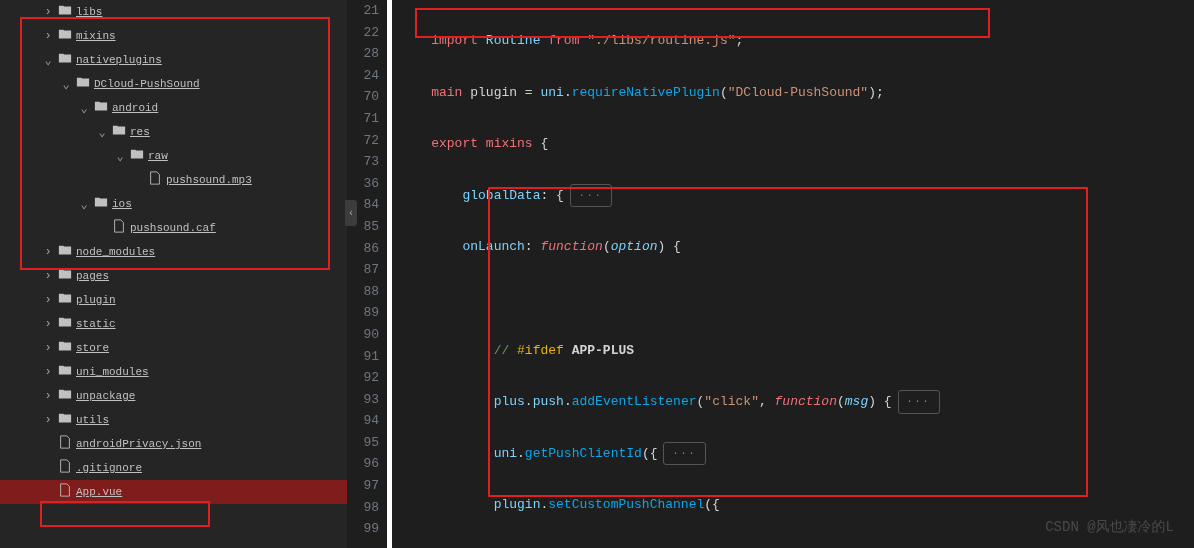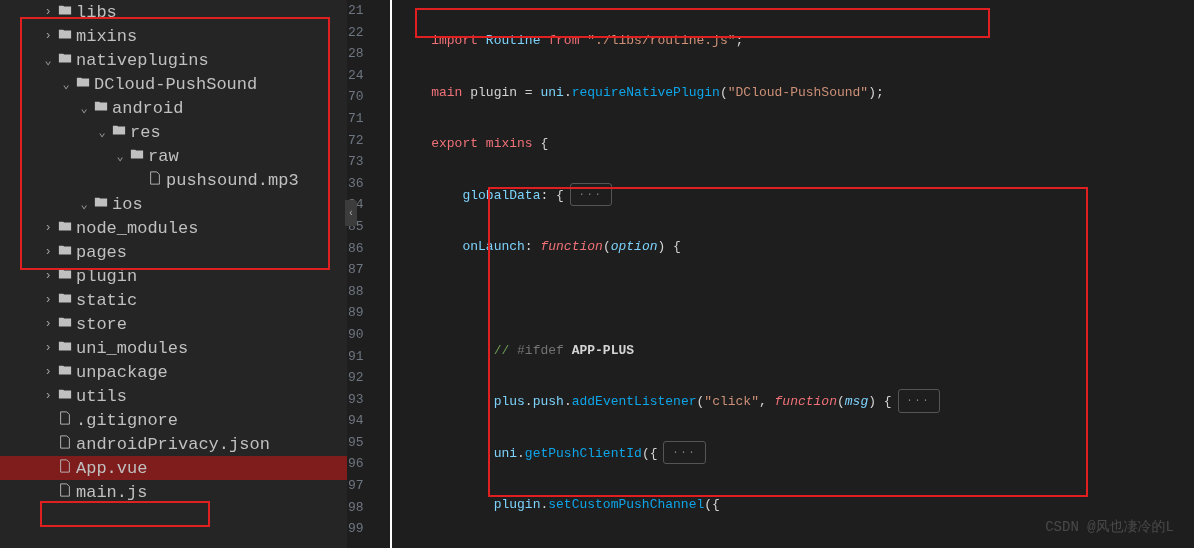--- a/index.html
+++ b/index.html
@@ -37,63 +37,64 @@
       width: 16px;
       text-align: center;
       color: #a0a0a0;
       font-size: 12px;
     }
     .icon {
       width: 18px;
       text-align: center;
       color: #c0c0c0;
     }
-    .label { padding-left: 2px; font-size: 17px; }
+    .label { padding-left: 2px; font-size: 11px; text-decoration: underline; }
     .red-box {
       border: 2px solid #e02020;
       position: absolute;
       pointer-events: none;
       z-index: 10;
     }
     .editor {
       flex: 1;
       display: flex;
       background: #1e1e1e;
       position: relative;
     }
     .gutter {
       width: 44px;
+      text-align: right;
       padding-right: 8px;
       color: #6e7681;
       user-select: none;
-      border-right: 2px solid #ffffff;
+      border-right: 5px solid #ffffff;
     }
     .code {
       flex: 1;
       padding-left: 8px;
       white-space: pre;
     }
     .line { height: 21.6px; line-height: 21.6px; }
-    .line-flex { display:flex; align-items:flex-end; }
+    .line-flex { display:flex; align-items:center; }
     .fold {
       display:inline-block;
       border:1px solid #555;
       border-radius:3px;
       padding:0 8px;
       font-size:10px;
       color:#888;
       margin-left:6px;
       letter-spacing:2px;
     }
     .k-red { color: #f07178; }
     .k-lightblue { color: #7dd3fc; }
     .k-func { color: #0ea5e9; }
     .k-string { color: #ce9178; }
     .k-comment { color: #6a9955; }
-    .k-gray { color: #737373; }
+    .k-gray { color: #eab308; }
     .k-punc { color: #d4d4d4; }
     .k-italic { font-style: italic; }
     .handle {
       position:absolute;
       left:345px;
       top:200px;
       width:12px;
       height:26px;
       background:#3c3c3c;
       border-radius:0 3px 3px 0;
@@ -191,20 +192,27 @@
       </div>
     <div class="tree-item">
         <span class="indent" style="width:76px"></span>
         <span class="chevron">⌄</span>
         <span class="icon"><svg width="14" height="14" viewBox="0 0 16 16">
             <path fill="#c0c0c0" d="M1 3h5l1 1h8v9H1z"></path>
           </svg></span>
         <span class="label">ios</span>
       </div>
     <div class="tree-item">
+        <span class="indent" style="width:110px"></span>
+        <span class="icon"><svg width="14" height="14" viewBox="0 0 16 16">
+            <path fill="none" stroke="#c0c0c0" d="M3 1h7l3 3v11H3z"></path>
+          </svg></span>
+        <span class="label">pushsound.caf</span>
+      </div>
+    <div class="tree-item">
         <span class="indent" style="width:40px"></span>
         <span class="chevron">›</span>
         <span class="icon"><svg width="14" height="14" viewBox="0 0 16 16">
             <path fill="#c0c0c0" d="M1 3h5l1 1h8v9H1z"></path>
           </svg></span>
         <span class="label">node_modules</span>
       </div>
     <div class="tree-item">
         <span class="indent" style="width:40px"></span>
         <span class="chevron">›</span>
@@ -259,42 +267,35 @@
         <span class="icon"><svg width="14" height="14" viewBox="0 0 16 16">
             <path fill="#c0c0c0" d="M1 3h5l1 1h8v9H1z"></path>
           </svg></span>
         <span class="label">utils</span>
       </div>
     <div class="tree-item">
         <span class="indent" style="width:56px"></span>
         <span class="icon"><svg width="14" height="14" viewBox="0 0 16 16">
             <path fill="none" stroke="#c0c0c0" d="M3 1h7l3 3v11H3z"></path>
           </svg></span>
+        <span class="label">androidPrivacy.json</span>
+      </div>
+    <div class="tree-item">
+        <span class="indent" style="width:56px"></span>
+        <span class="icon"><svg width="14" height="14" viewBox="0 0 16 16">
+            <path fill="none" stroke="#c0c0c0" d="M3 1h7l3 3v11H3z"></path>
+          </svg></span>
         <span class="label">.gitignore</span>
-      </div>
-    <div class="tree-item">
-        <span class="indent" style="width:56px"></span>
-        <span class="icon"><svg width="14" height="14" viewBox="0 0 16 16">
-            <path fill="none" stroke="#c0c0c0" d="M3 1h7l3 3v11H3z"></path>
-          </svg></span>
-        <span class="label">androidPrivacy.json</span>
       </div>
     <div class="tree-item selected">
         <span class="indent" style="width:56px"></span>
         <span class="icon"><svg width="14" height="14" viewBox="0 0 16 16">
             <path fill="none" stroke="#c0c0c0" d="M3 1h7l3 3v11H3z"></path>
           </svg></span>
         <span class="label">App.vue</span>
-      </div>
-    <div class="tree-item">
-        <span class="indent" style="width:56px"></span>
-        <span class="icon"><svg width="14" height="14" viewBox="0 0 16 16">
-            <path fill="none" stroke="#c0c0c0" d="M3 1h7l3 3v11H3z"></path>
-          </svg></span>
-        <span class="label">main.js</span>
       </div>
   </div>
 </div>
 
 <div class="editor">
   <div class="gutter">
     <div class="line">21</div>
     <div class="line">22</div>
     <div class="line">28</div>
     <div class="line">24</div>

